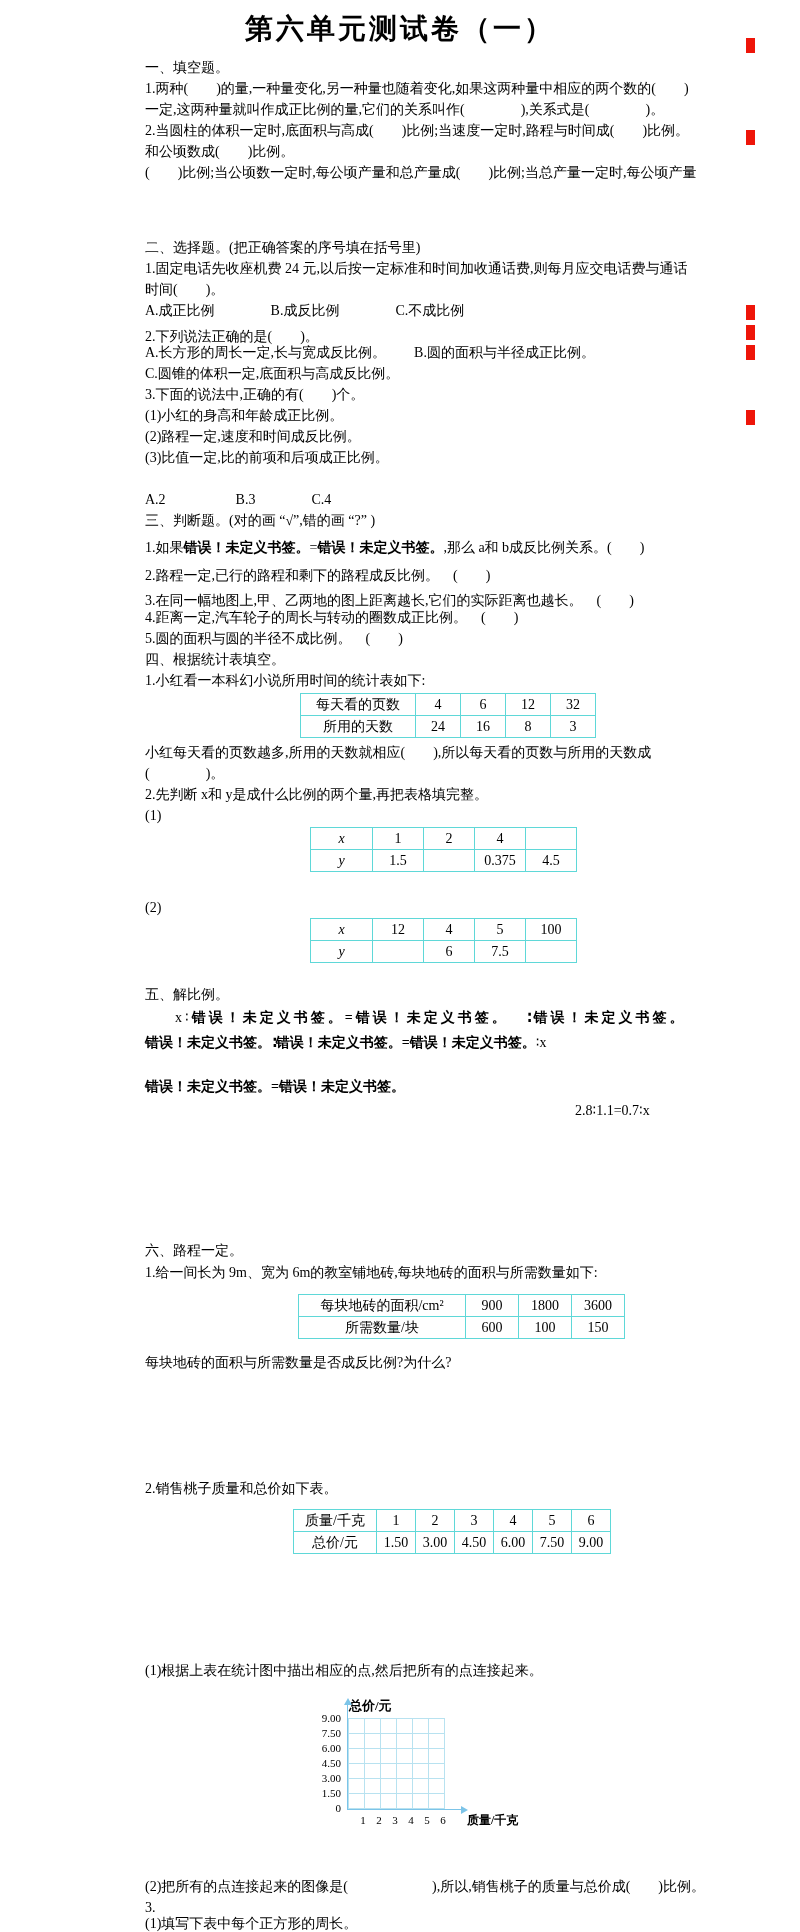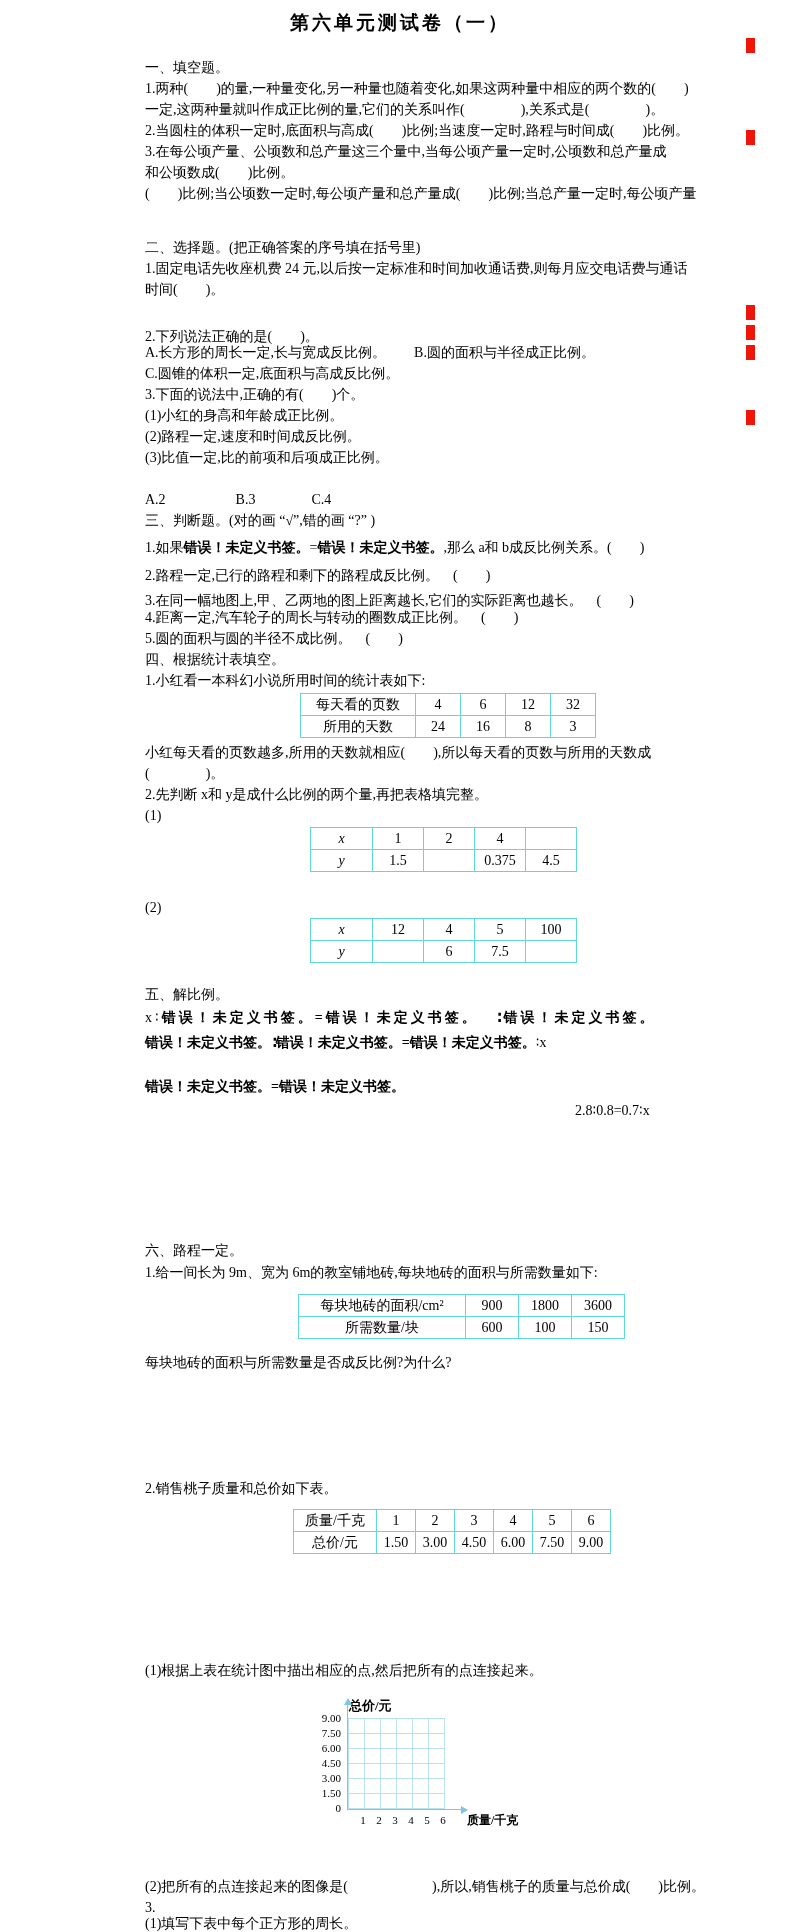--- a/index.html
+++ b/index.html
@@ -9,23 +9,23 @@
   html,body{margin:0;padding:0;background:#fff;}
   .page{
     position:relative;width:800px;height:1932px;margin:0 auto;
     background:var(--paper);color:var(--ink);
     font-family:"Liberation Serif","DejaVu Serif",serif;
     overflow:hidden;
   }
   .blk{position:absolute;left:145px;}
   .line{height:21px;line-height:21px;font-size:14px;white-space:nowrap;}
   .title{position:absolute;top:10px;left:0;width:100%;text-align:center;
-         font-size:19px;font-weight:bold;letter-spacing:3px;}
+         font-size:28px;font-weight:bold;letter-spacing:3px;}
   .b{font-weight:bold;}
-  .spaced{letter-spacing:3px;}
+  .spaced{letter-spacing:3px;margin-left:30px;}
   .red-mark{position:absolute;left:746px;width:9px;height:15px;background:var(--red-mark);}
   
   .ptable{position:absolute;border-collapse:collapse;}
   .ptable td{border:1px solid var(--table-border);text-align:center;height:21px;
              padding:0 3px;font-size:14px;line-height:21px;white-space:nowrap;}
   .t1 td{width:38px;} .t1 td:first-child{width:108px;}
   .t23 td{width:44px;} .t23 td:first-child{width:55px;font-style:italic;}
   .t4 td{width:46px;} .t4 td:first-child{width:160px;}
   .t5 td{width:36px;padding:0 1px;} .t5 td:first-child{width:80px;}
   
@@ -60,30 +60,30 @@
   <div class="red-mark" style="top:345px"></div>
   <div class="red-mark" style="top:410px"></div>
 
   <div class="blk line" style="top:57px">一、填空题。</div>
   <div class="blk" style="top:78px">
     <div class="line">1.两种(　　)的量,一种量变化,另一种量也随着变化,如果这两种量中相应的两个数的(　　)</div>
     <div class="line">一定,这两种量就叫作成正比例的量,它们的关系叫作(　　　　),关系式是(　　　　)。</div>
   </div>
   <div class="blk line" style="top:120px">2.当圆柱的体积一定时,底面积与高成(　　)比例;当速度一定时,路程与时间成(　　)比例。</div>
   <div class="blk" style="top:141px">
-    <div class="line">3.在每公顷产量、公顷数和总产量这三个量中,当每公顷产量一定时,公顷数和总产量成</div>
     <div class="line">和公顷数成(　　)比例。</div>
     <div class="line">(　　)比例;当公顷数一定时,每公顷产量和总产量成(　　)比例;当总产量一定时,每公顷产量</div>
   </div>
 
   <div class="blk line" style="top:237px">二、选择题。(把正确答案的序号填在括号里)</div>
   <div class="blk" style="top:258px">
     <div class="line">1.固定电话先收座机费 24 元,以后按一定标准和时间加收通话费,则每月应交电话费与通话</div>
     <div class="line">时间(　　)。</div>
   </div>
+  <div class="blk line" style="top:300px">A.成正比例　　　　B.成反比例　　　　C.不成比例</div>
   <div class="blk line" style="top:326px">2.下列说法正确的是(　　)。</div>
   <div class="blk line" style="top:342px">A.长方形的周长一定,长与宽成反比例。　　B.圆的面积与半径成正比例。</div>
   <div class="blk line" style="top:363px">C.圆锥的体积一定,底面积与高成反比例。</div>
   <div class="blk line" style="top:384px">3.下面的说法中,正确的有(　　)个。</div>
   <div class="blk" style="top:405px">
     <div class="line">(1)小红的身高和年龄成正比例。</div>
     <div class="line">(2)路程一定,速度和时间成反比例。</div>
     <div class="line">(3)比值一定,比的前项和后项成正比例。</div>
   </div>
   <div class="blk line" style="top:489px">A.2　　　　　B.3　　　　C.4</div>
@@ -169,21 +169,21 @@
   <div class="blk line" style="top:984px">五、解比例。</div>
   <div class="blk line spaced" style="top:1007px">
     <span>x∶</span><span class="b">错误！未定义书签。=错误！未定义书签。　∶错误！未定义书签。</span>
   </div>
   <div class="blk line" style="top:1032px">
     <span class="b">错误！未定义书签。∶错误！未定义书签。=错误！未定义书签。</span><span>∶x</span>
   </div>
   <div class="blk line" style="top:1076px">
     <span class="b">错误！未定义书签。=错误！未定义书签。</span>
   </div>
-  <div class="blk line" style="top:1100px;left:575px">2.8∶0.8=0.7∶x</div>
+  <div class="blk line" style="top:1100px;left:575px">2.8∶1.1=0.7∶x</div>
 
   <div class="blk line" style="top:1240px">六、路程一定。</div>
   <div class="blk line" style="top:1262px">1.给一间长为 9m、宽为 6m的教室铺地砖,每块地砖的面积与所需数量如下:</div>
 
   <table class="ptable t4" style="top:1294px;left:298px">
     <tbody>
         <tr>
       <td>每块地砖的面积/cm²</td>
       <td>900</td>
       <td>1800</td>

